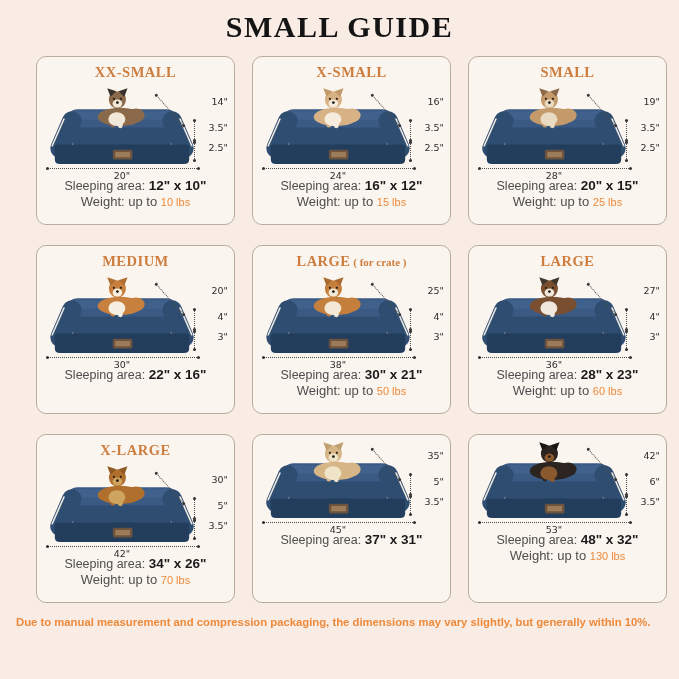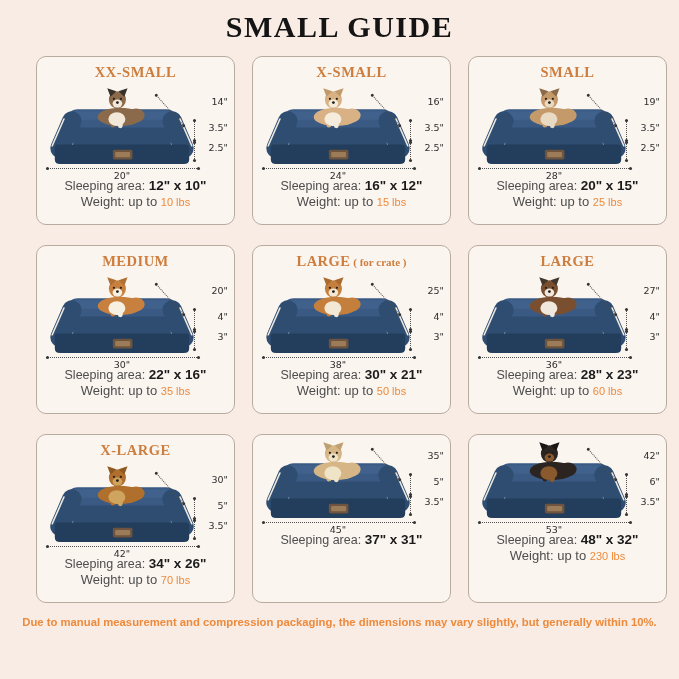--- a/index.html
+++ b/index.html
@@ -60,21 +60,21 @@
   .vline::after  { left: -2.5px; bottom: -1px; }
   .l-diag { top: 29px; right: 37px; width: 42px; transform: rotate(48deg); }
   .l-v1 { right: 33px; top: 39px; height: 21px; }
   .l-v2 { right: 33px; top: 61px; height: 19px; }
   .l-h { bottom: 7px; left: 4px; width: 152px; }
   .sleep { text-align: center; font-size: 12.5px; color: var(--text_gray, #4d4d4d); margin-top: 2px; }
   .sleep .val { font-size: 13.5px; font-weight: 700; color: var(--value_black, #1b1b1b); }
   .wline { text-align: center; font-size: 13px; color: var(--text_gray, #4d4d4d); margin-top: 1px; }
   .wline .wval { font-size: 11px; font-weight: 400; color: var(--accent_orange, #ed8a3c); }
   .footer {
-    text-align: center; margin-top: 13px; padding: 0 10px;
+    margin-top: 13px; padding: 0 16px;
     font-size: 11.3px; font-weight: 700;
     color: var(--accent_orange, #ed8a3c);
   }
 </style>
 </head>
 <body>
 
 <div class="header">
   <div class="title">SMALL GUIDE</div>
 </div>
@@ -270,25 +270,20 @@
       <div class="mline l-h"></div>
       <span class="mlabel m-depth">20"</span>
       <span class="mlabel m-upper">4"</span>
       <span class="mlabel m-lower">3"</span>
       <span class="mlabel m-width">30"</span>
     </div>
     <div class="sleep">
       <span>Sleeping area:</span>
       <span class="val">22" x 16"</span>
     </div>
-    <div class="wline">
-      <span>Weight:</span>
-      <span>up to</span>
-      <span class="wval">35 lbs</span>
-    </div>
   </div>
 
   <div class="card">
     <div class="card-title">
       <span>LARGE</span><span class="suffix"> ( for crate )</span>
     </div>
     <div class="illus">
       <svg class="bed" viewBox="0 0 230 125" xmlns="http://www.w3.org/2000/svg">
         <rect x="30" y="28" width="170" height="36" rx="17" fill="var(--bed_navy_light)"></rect>
         <rect x="38" y="31" width="154" height="13" rx="6.5" fill="#466892" opacity="0.55"></rect>
@@ -517,18 +512,18 @@
       <span class="mlabel m-lower">3.5"</span>
       <span class="mlabel m-width">53"</span>
     </div>
     <div class="sleep">
       <span>Sleeping area:</span>
       <span class="val">48" x 32"</span>
     </div>
     <div class="wline">
       <span>Weight:</span>
       <span>up to</span>
-      <span class="wval">230 lbs</span>
+      <span class="wval">130 lbs</span>
     </div>
   </div>
 </div>
 
 <div class="footer">Due to manual measurement and compression packaging, the dimensions may vary slightly, but generally within 10%.</div>
 
 </body></html>

